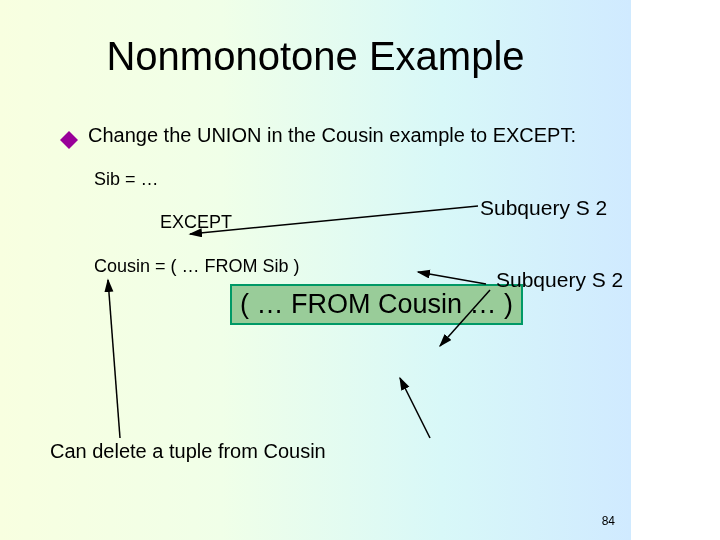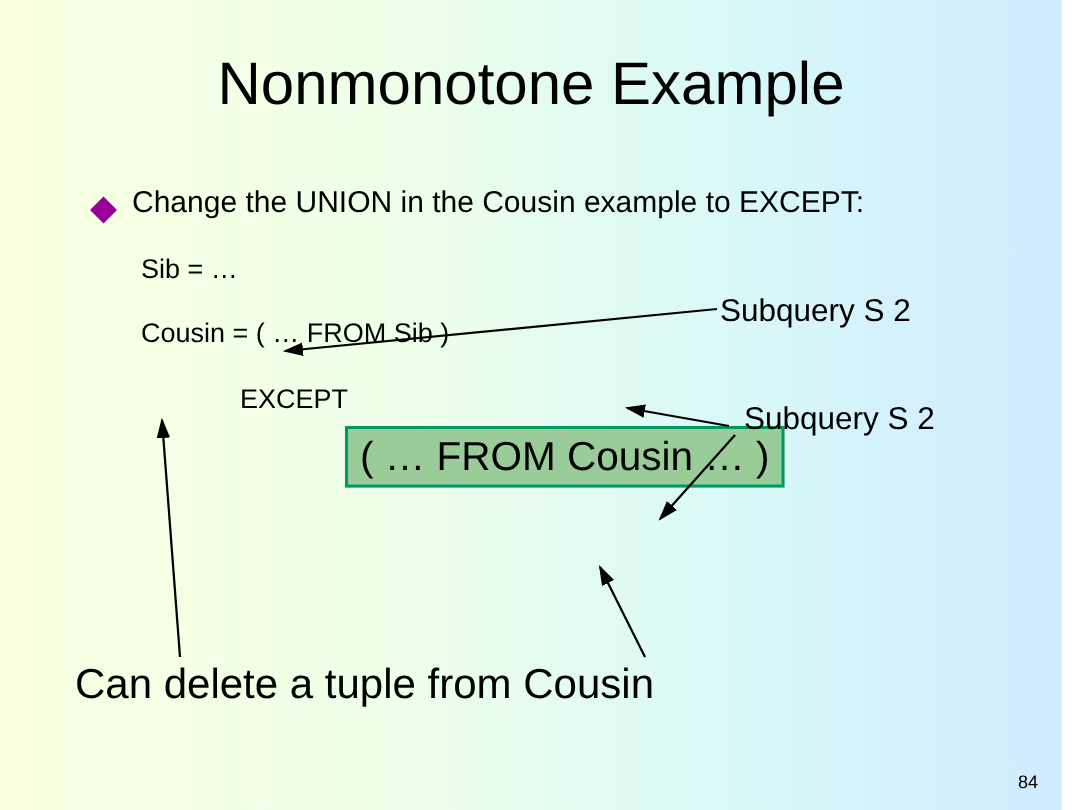--- a/index.html
+++ b/index.html
@@ -5,21 +5,21 @@
   html, body {
     margin: 0;
     padding: 0;
     width: 720px;
     height: 540px;
     overflow: hidden;
     font-family: Verdana, Geneva, sans-serif;
   }
   .slide {
     position: relative;
-    width: 708px;
+    width: 631px;
     height: 540px;
     background: linear-gradient(to right, #f8ffe0 0%, #f0ffe8 35%, #d8f8f8 70%, #d0eaff 100%);
     color: #000;
   }
   .title {
     position: absolute;
     top: 34px;
     left: 0;
     width: 100%;
     text-align: center;
@@ -70,21 +70,21 @@
     background: #99cc99;
     padding: 3px 8px;
     font-size: 27px;
   }
   .label {
     position: absolute;
     font-size: 21px;
   }
   .bottom-left {
     position: absolute;
-    font-size: 28px;
+    font-size: 20px;
   }
   .bottom-right {
     position: absolute;
     font-size: 21px;
   }
   .page-number {
     position: absolute;
     right: 16px;
     bottom: 12px;
     font-size: 12px;
@@ -102,22 +102,22 @@
 <div class="slide">
 
   <div class="title">Nonmonotone Example</div>
 
   <div class="content">
     <div class="bullet-row">
       <div class="diamond"></div>
       <div class="bullet-text">Change the UNION in the Cousin example to EXCEPT:</div>
     </div>
     <div class="code-line indent1">Sib = …</div>
+    <div class="code-line" style="padding-left:100px">EXCEPT</div>
     <div class="code-line indent1">Cousin = ( … FROM Sib )</div>
-    <div class="code-line" style="padding-left:100px">EXCEPT</div>
     <div style="padding-left:170px; margin-top:6px;">
       <span class="box">( … FROM Cousin … )</span>
     </div>
   </div>
 
   <div class="label" style="top:196px; left:480px;">Subquery S 2</div>
   <div class="label" style="top:268px; left:496px;">Subquery S 2</div>
 
   <div class="bottom-left" style="top:440px; left:50px;">Can delete a tuple from Cousin</div>
 

